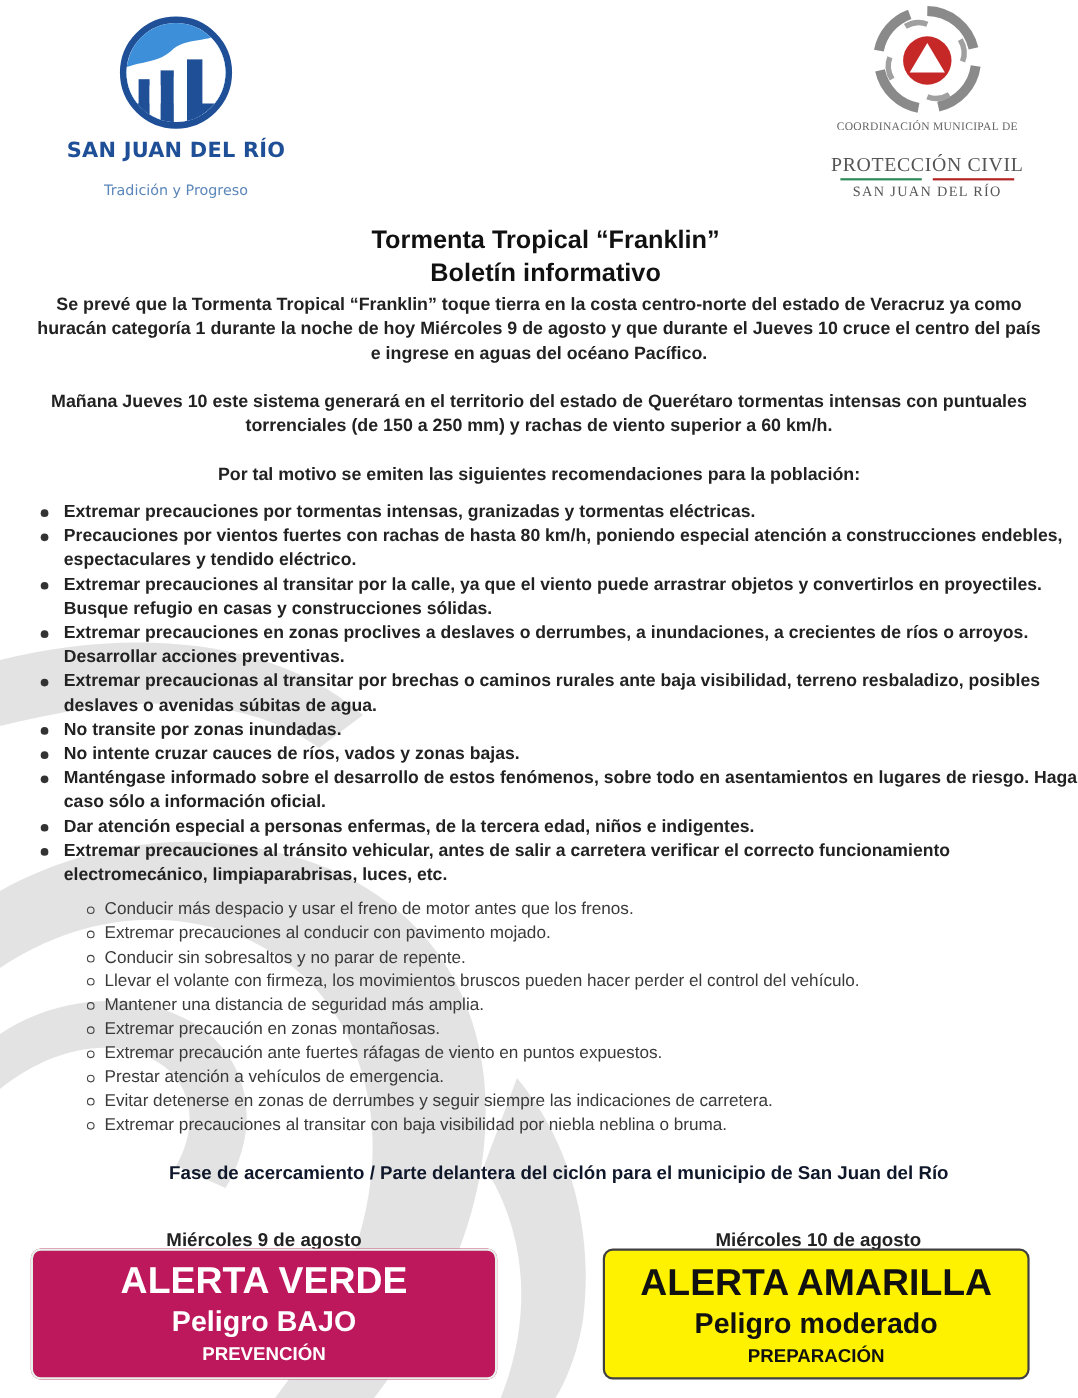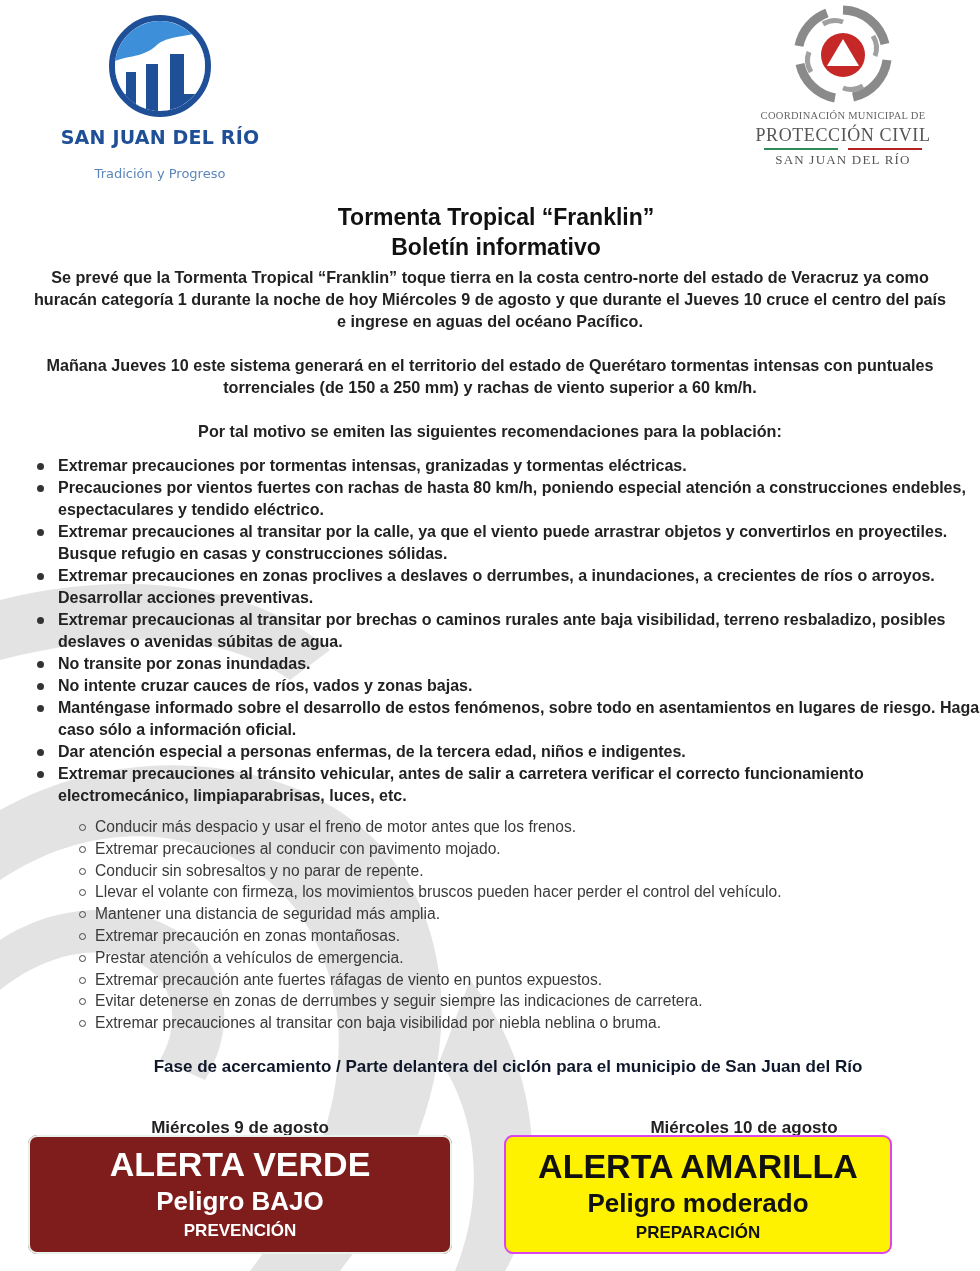--- a/index.html
+++ b/index.html
@@ -9,21 +9,21 @@
 
   
   .logo-left { position: absolute; left: 50px; top: 14px; width: 220px; text-align: center; }
   .logo-left svg { display: block; margin: 0 auto; }
   .logo-left .city { font-family: "DejaVu Sans", sans-serif; font-weight: bold; font-size: 19px; color: #1f4f96; letter-spacing: 0.2px; margin-top: 8px; }
   .logo-left .motto { font-family: "DejaVu Sans", sans-serif; font-size: 13px; color: #5b86b9; margin-top: 18px; }
 
   .logo-right { position: absolute; left: 748px; top: 4px; width: 190px; text-align: center; }
   .logo-right svg { display: block; margin: 0 auto; }
   .logo-right .coord { font-family: "Liberation Serif", serif; font-size: 10.5px; color: #666; letter-spacing: 0.3px; margin-top: 6px; }
-  .logo-right .pc { font-family: "Liberation Serif", serif; font-size: 18px; color: #555; letter-spacing: 0.6px; margin-top: 4px; }
+  .logo-right .pc { font-family: "Liberation Serif", serif; font-size: 18px; color: #555; letter-spacing: 0.6px; margin-top: 18px; }
   .logo-right .rule { display: flex; justify-content: center; gap: 10px; margin: 2px 0 2px; }
   .logo-right .rule span { display: block; width: 74px; height: 2px; }
   .logo-right .sj { font-family: "Liberation Serif", serif; font-size: 13px; color: #555; letter-spacing: 1.2px; }
 
   h1 { position: absolute; left: 0; width: 980px; top: 196px; margin: 6px; text-align: center; font-size: 23px; line-height: 30px; font-weight: bold; color: #111; }
 
   .intro { position: absolute; left: 30px; width: 920px; top: 266px; margin: 0; text-align: center; font-weight: bold; font-size: 16.2px; line-height: 22px; color: #222; }
   .intro2 { top: 354px; }
   .intro3 { top: 420px; }
 
@@ -35,22 +35,22 @@
   ul.sub li { position: relative; }
   ul.sub li::before { content: ""; position: absolute; left: -16px; top: 8px; width: 5px; height: 5px; border-radius: 50%; border: 1.3px solid #444; }
 
   .phase { position: absolute; left: 0; width: 980px; top: 1057px; text-align: center; font-weight: bold; font-size: 17px; color: #0f172a; padding-left: 18px; }
 
   .day { position: absolute; top: 1118px; font-weight: bold; font-size: 17px; color: #222; text-align: center; }
   .day-left { left: 28px; width: 424px; }
   .day-right { left: 530px; width: 428px; }
 
   .alert { position: absolute; top: 1135px; height: 119px; border-radius: 9px; text-align: center; box-sizing: border-box; }
-  .alert-green { left: 28px; width: 424px; background: #7f1d1d; color: #ffffff; box-shadow: 0 0 0 2px #e6f2ea inset; }
-  .alert-yellow { left: 504px; width: 388px; background: #fff200; color: #111; border: 2px solid #d946ef; }
+  .alert-green { left: 28px; width: 424px; background: #be185d; color: #ffffff; box-shadow: 0 0 0 2px #e6f2ea inset; }
+  .alert-yellow { left: 548px; width: 388px; background: #fff200; color: #111; border: 2px solid #404040; }
   .alert .a-title { font-weight: bold; font-size: 34px; line-height: 36px; padding-top: 11px; }
   .alert .a-level { font-weight: bold; font-size: 26px; line-height: 30px; margin-top: 4px; }
   .alert .a-phase { font-weight: bold; font-size: 17px; line-height: 22px; margin-top: 4px; }
 </style>
 </head>
 <body>
 
 <svg class="watermark" viewBox="0 0 560 711">
   <g fill="#e3e3e3">
     <path d="M0 40 C120 10 250 20 330 90 L290 120 C220 70 120 70 0 100 Z"></path>
@@ -131,22 +131,22 @@
     <li>Extremar precauciones al tránsito vehicular, antes de salir a carretera verificar el correcto funcionamiento electromecánico, limpiaparabrisas, luces, etc.</li>
   </ul>
 
   <ul class="sub">
     <li>Conducir más despacio y usar el freno de motor antes que los frenos.</li>
     <li>Extremar precauciones al conducir con pavimento mojado.</li>
     <li>Conducir sin sobresaltos y no parar de repente.</li>
     <li>Llevar el volante con firmeza, los movimientos bruscos pueden hacer perder el control del vehículo.</li>
     <li>Mantener una distancia de seguridad más amplia.</li>
     <li>Extremar precaución en zonas montañosas.</li>
+    <li>Extremar precaución ante fuertes ráfagas de viento en puntos expuestos.</li>
     <li>Prestar atención a vehículos de emergencia.</li>
-    <li>Extremar precaución ante fuertes ráfagas de viento en puntos expuestos.</li>
     <li>Evitar detenerse en zonas de derrumbes y seguir siempre las indicaciones de carretera.</li>
     <li>Extremar precauciones al transitar con baja visibilidad por niebla neblina o bruma.</li>
   </ul>
 
   <div class="phase">Fase de acercamiento / Parte delantera del ciclón para el municipio de San Juan del Río</div>
 
   <div class="day day-left">Miércoles 9 de agosto</div>
   <div class="day day-right">Miércoles 10 de agosto</div>
 
   <div class="alert alert-green">

